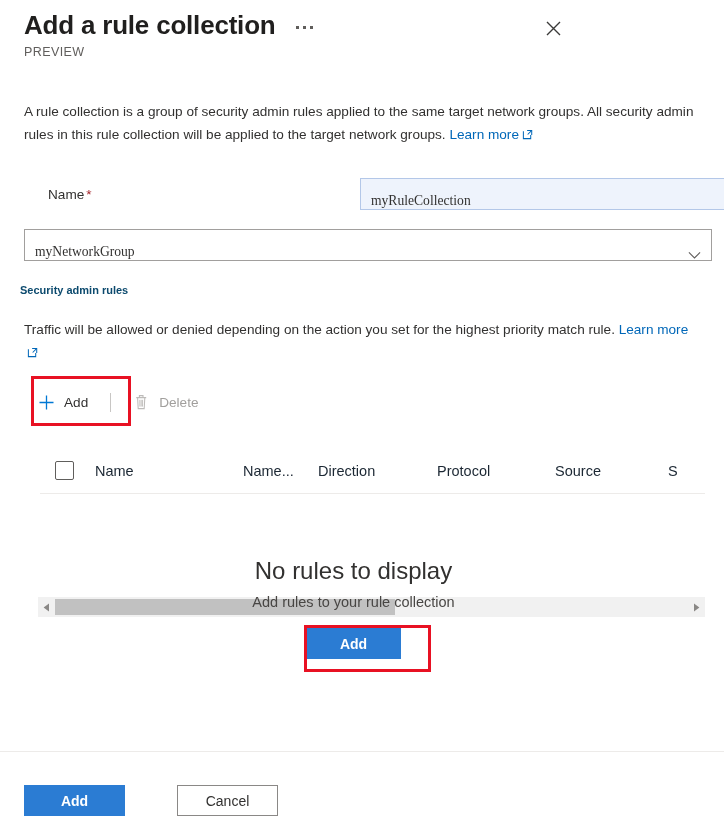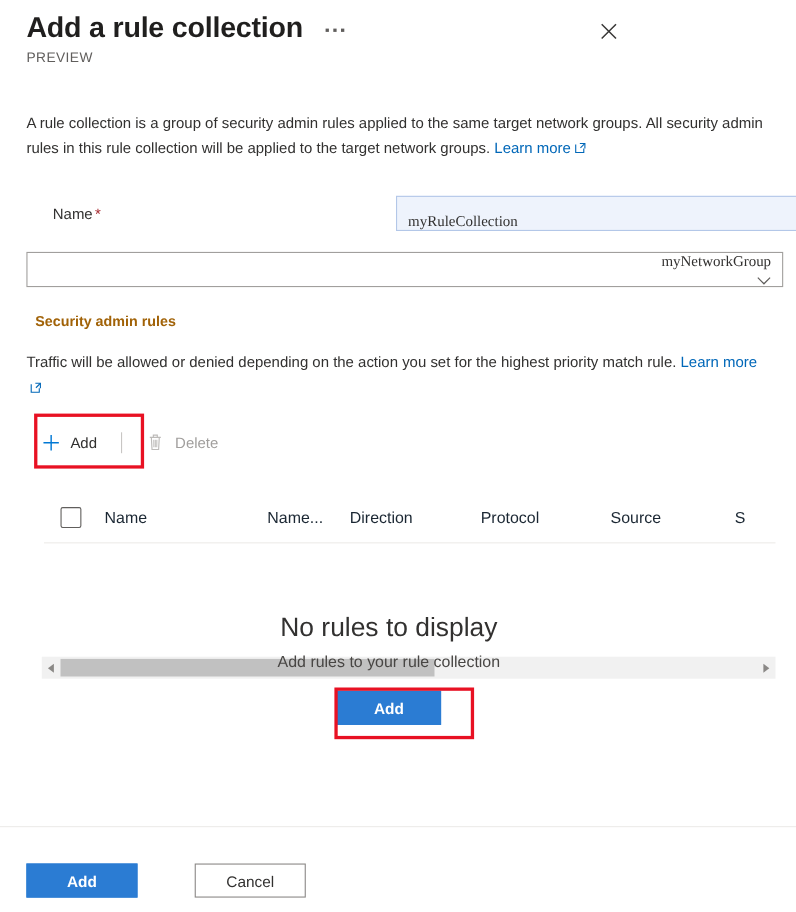--- a/index.html
+++ b/index.html
@@ -145,37 +145,36 @@
     width: 376px;
   }
   .field.text-input {
     background: #eef3fc;
     border-color: #b3c7e8;
     outline: none;
   }
   .field.dropdown {
     justify-content: space-between;
     cursor: pointer;
-    flex-direction: column;
   }
   .chev {
     color: #605e5c;
     flex: 0 0 auto;
     display: flex;
     align-items: center;
   }
 
   
   .section-title {
     position: absolute;
-    left: 32px;
+    left: 20px;
     top: 206px;
-    font-size: 13px;
+    font-size: 11px;
     font-weight: 600;
-    color: #a16207;
+    color: #0c4a6e;
   }
   .section-desc {
     position: absolute;
     left: 24px;
     top: 240px;
     width: 678px;
     font-size: 13.6px;
     line-height: 23px;
     color: #323130;
   }

